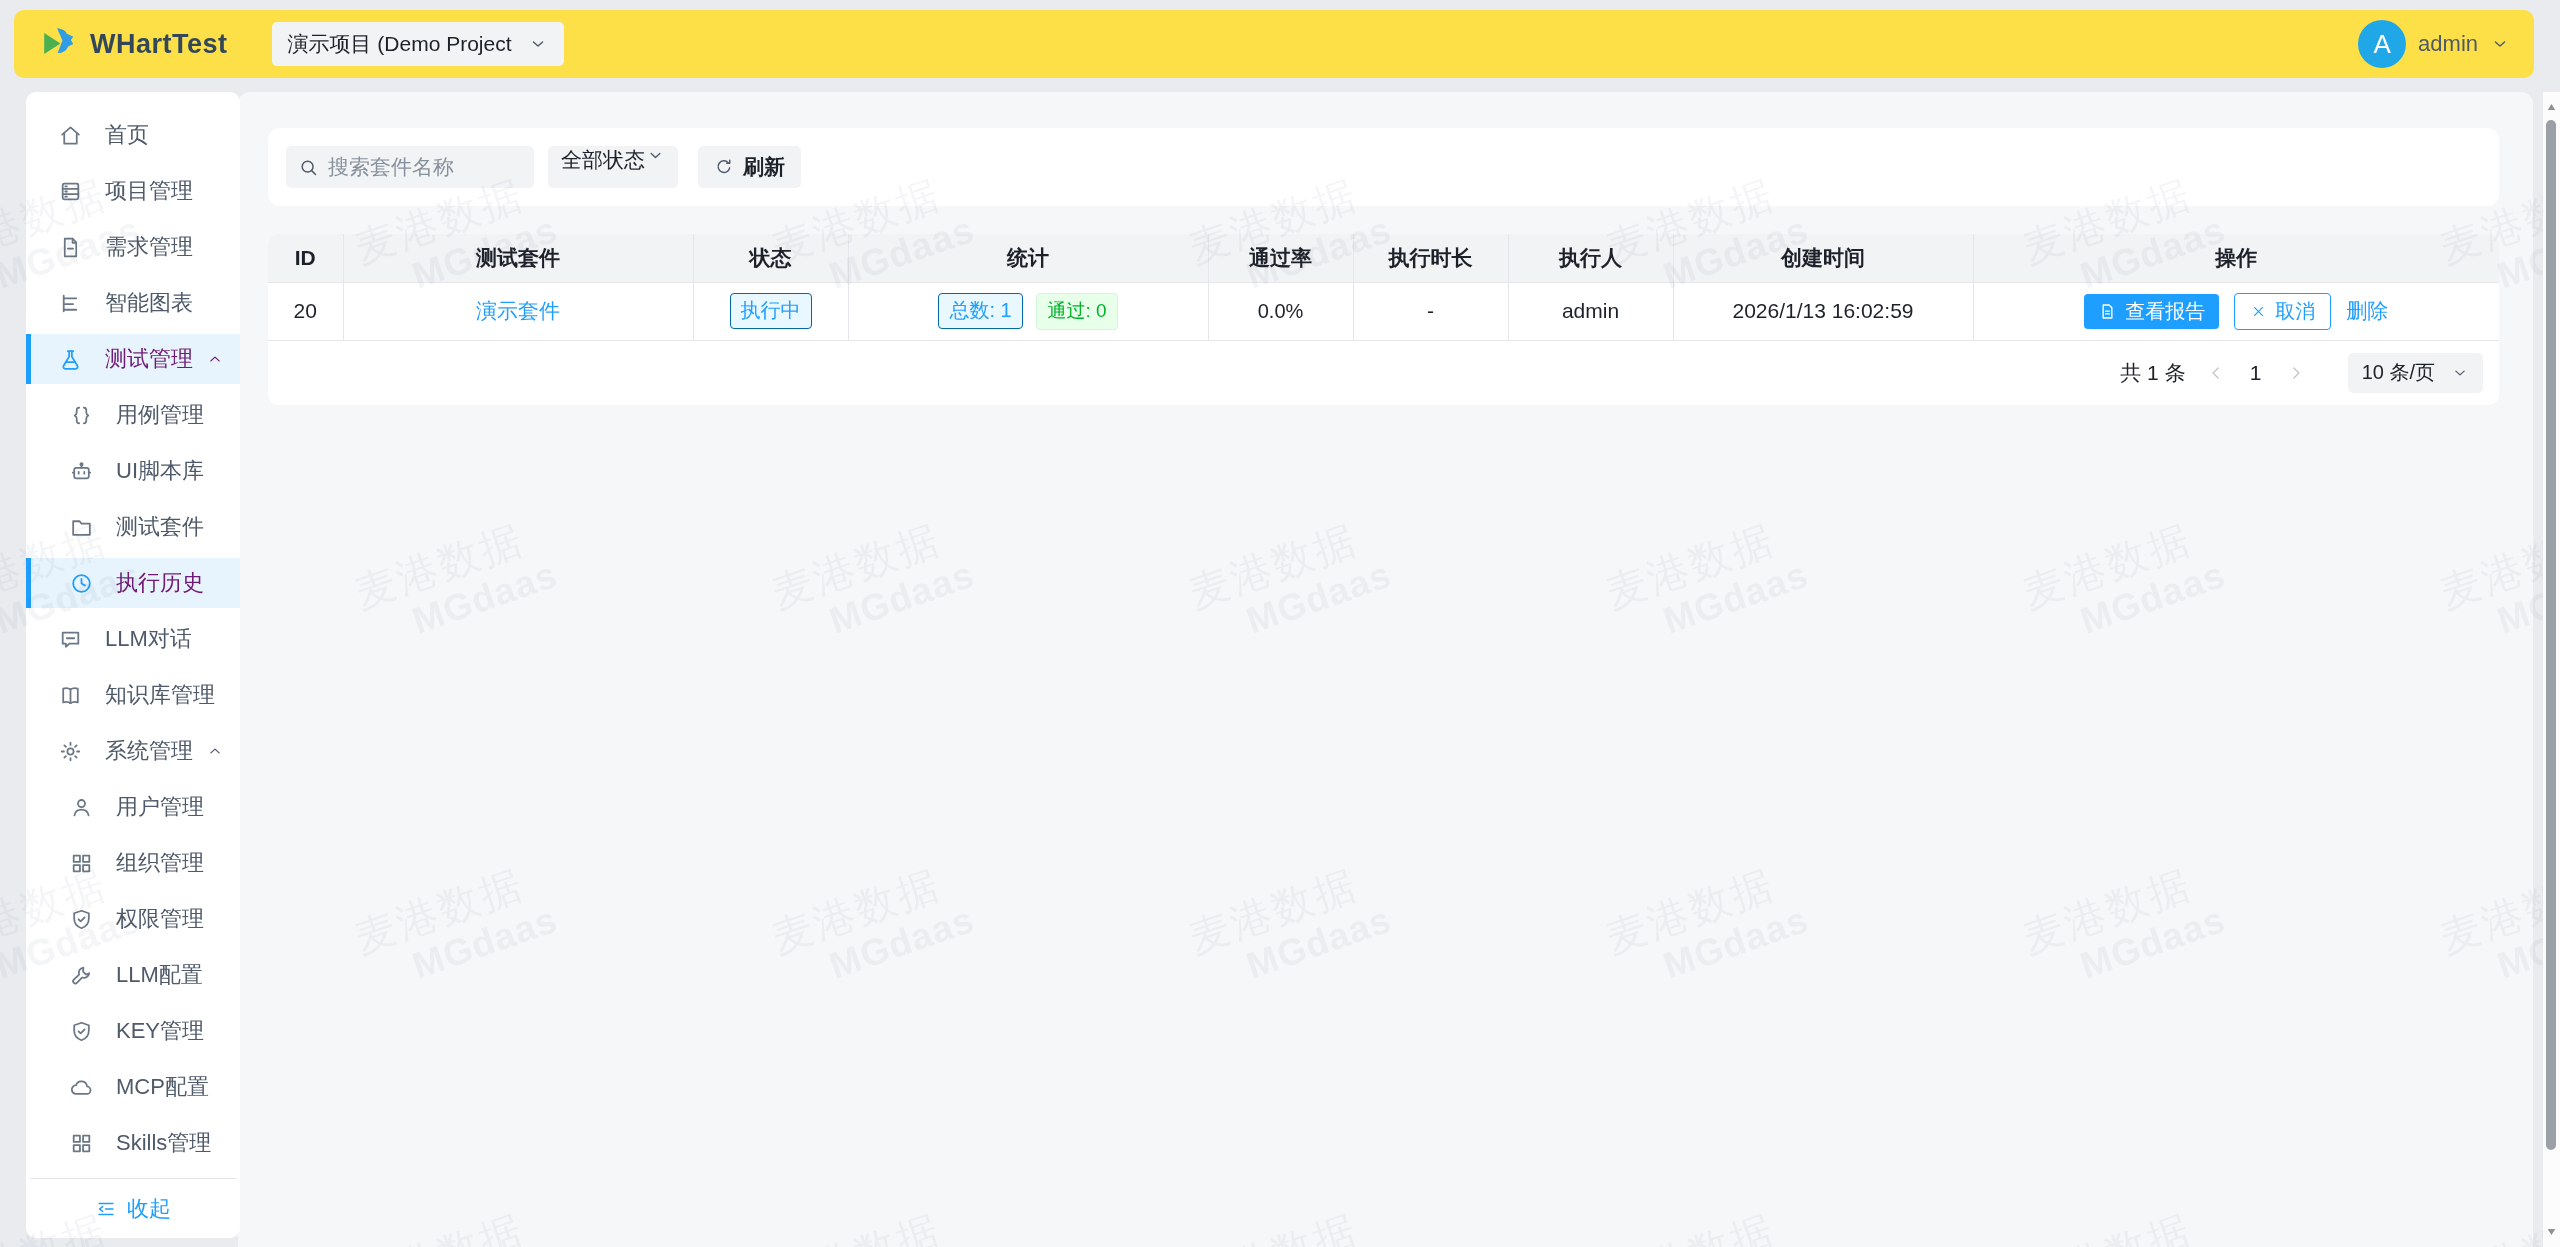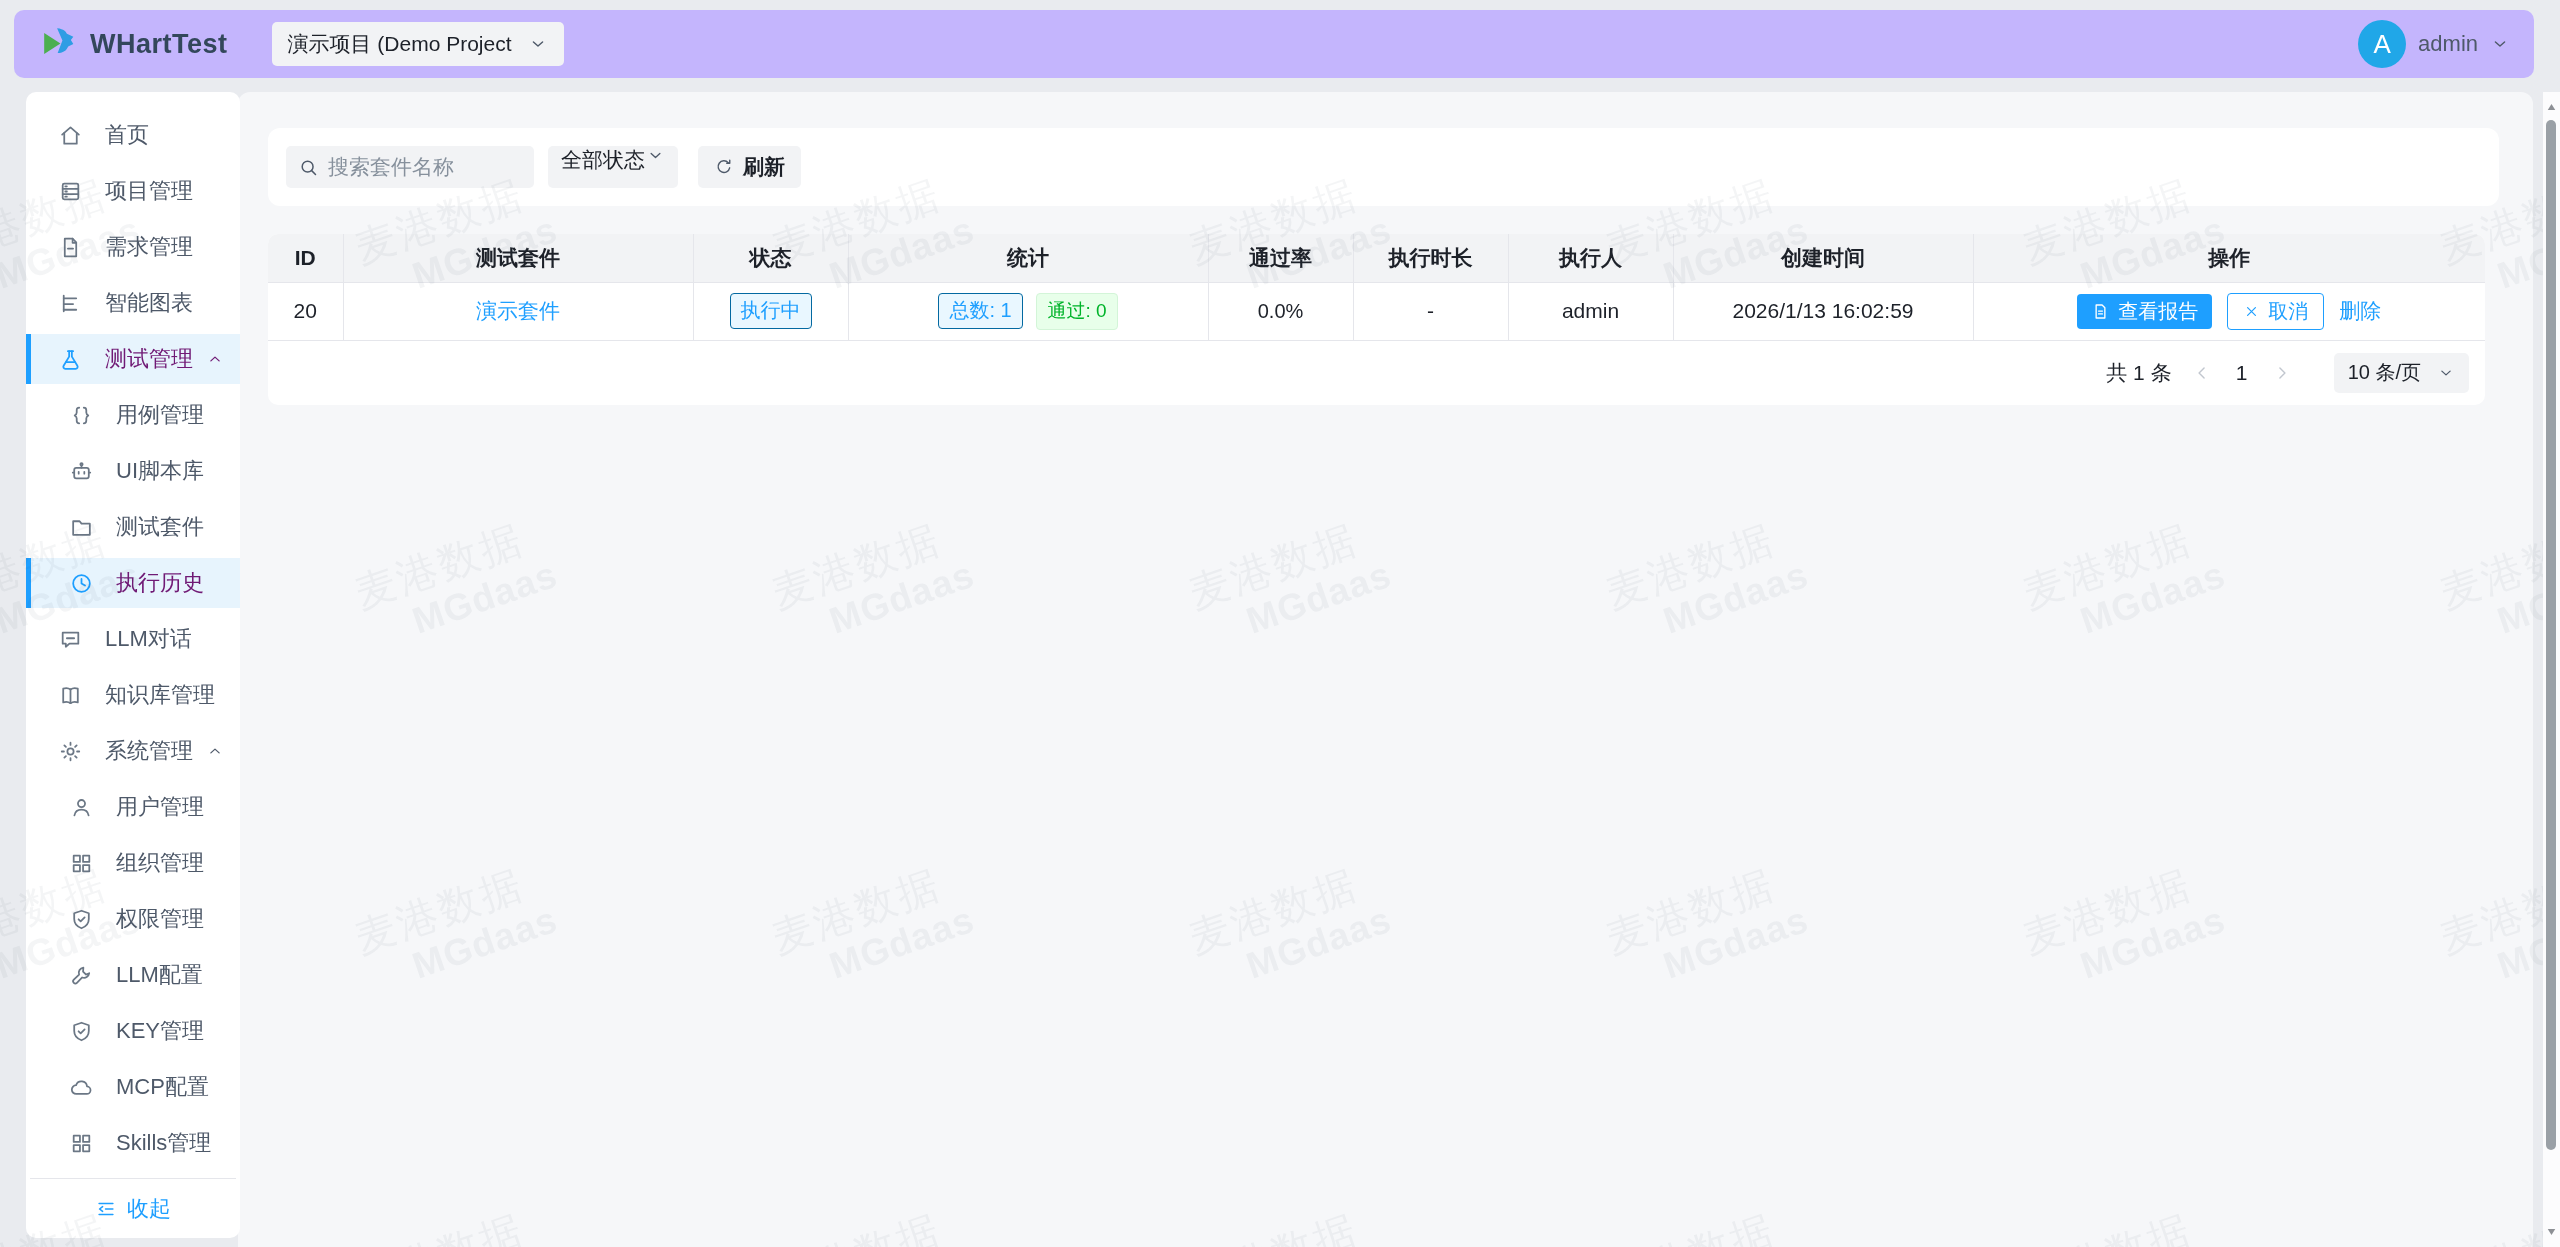--- a/index.html
+++ b/index.html
@@ -8,21 +8,21 @@
     background:#e9ebef;
     font-family:"Liberation Sans","DejaVu Sans",sans-serif;
     color:#1d2129; position:relative;
   }
   .ic { display:inline-flex; align-items:center; justify-content:center; }
   .ic svg { width:100%; height:100%; display:block; }
 
   
   .top-header {
     position:absolute; left:14px; top:10px; right:26px; height:68px;
-    background:#c4b5fd; border-radius:10px;
+    background:#fde047; border-radius:10px;
     display:flex; align-items:center; padding:0 24px; z-index:5;text-align:right;
   }
   .logo-wrap { display:flex; align-items:center; gap:10px; }
   .logo-icon { width:42px; height:42px; }
   .logo-text { font-size:27px; font-weight:bold; color:#33475b; letter-spacing:.5px; }
   .project-select {
     margin-left:44px; height:44px; background:#f2f3f5; border-radius:5px;
     display:flex; align-items:center; gap:16px; padding:0 16px;
     font-size:21px; color:#1d2129; cursor:pointer;
   }
@@ -86,21 +86,21 @@
   .status-select .ic { width:19px; height:19px; color:#4e5969; }
   .refresh-btn {
     margin-left:20px; height:42px; background:#f2f3f5; border:none; border-radius:5px;
     display:flex; align-items:center; gap:9px; padding:0 16px;
     font-size:21px; color:#1d2129; cursor:pointer; font-family:inherit;font-weight:bold;
   }
   .refresh-btn .ic { width:20px; height:20px; color:#4e5969; }
 
   
   .table-card {
-    position:absolute; left:30px; right:48px; top:142px;
+    position:absolute; left:30px; right:34px; top:142px;
     background:#fff; border-radius:10px; overflow:hidden;
   }
   table { width:100%; border-collapse:collapse; table-layout:fixed; }
   th {
     height:48px; background:#f2f3f5; font-size:21px; font-weight:600; color:#1d2129;
     border-right:1px solid #e5e6eb; border-bottom:1px solid #e5e6eb; text-align:center;
   }
   td {
     height:58px; font-size:21px; color:#1d2129; text-align:center;
     border-right:1px solid #e5e6eb; border-bottom:1px solid #e5e6eb;

